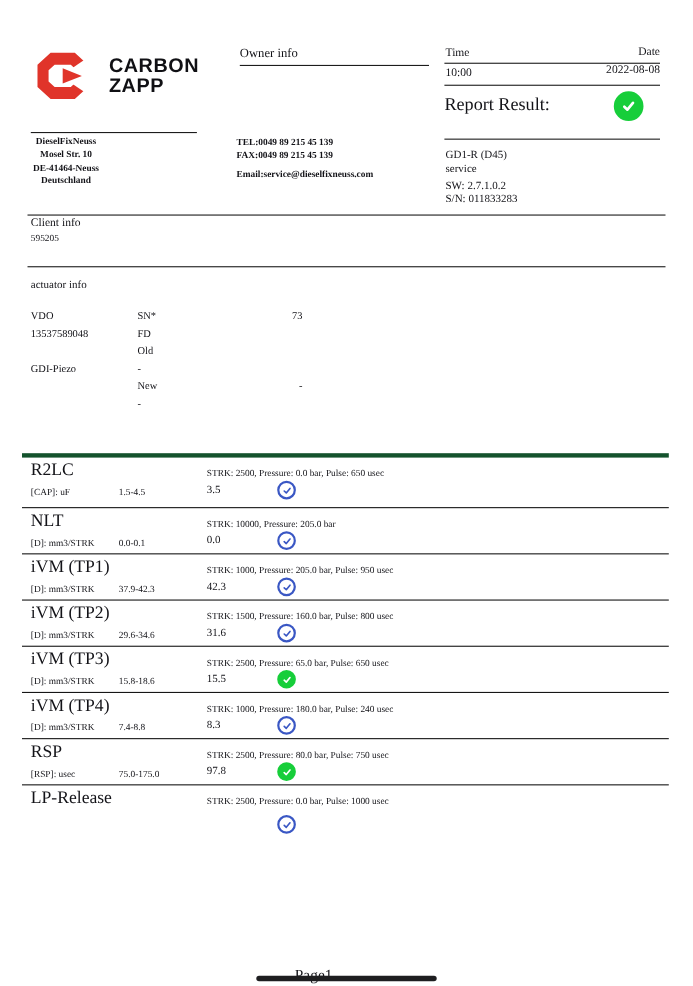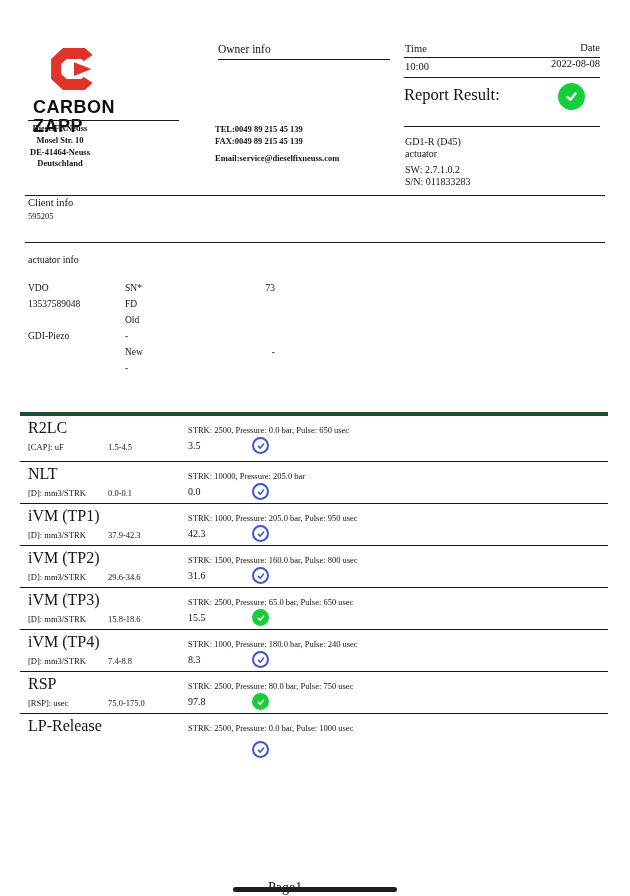--- a/index.html
+++ b/index.html
@@ -5,21 +5,21 @@
   html,body{margin:0;padding:0;background:#fff;}
   .page{
     position:relative;width:630px;height:896px;background:#ffffff;
     font-family:"Liberation Serif","DejaVu Serif",serif;color:#131318;
     overflow:hidden;
   }
   .abs{position:absolute;}
   .rule{position:absolute;height:1px;background:#1c1c1c;}
 
   
-  .logo{position:absolute;left:33px;top:47px;display:flex;align-items:center;gap:7px;flex-direction:column;}
+  .logo{position:absolute;left:33px;top:47px;display:flex;align-items:center;gap:18px;}
   .logo-text{font-family:"Liberation Sans","DejaVu Sans",sans-serif;font-weight:bold;
     font-size:18px;line-height:19px;letter-spacing:.5px;color:#101014;}
 
   
   .h-label{font-size:11.5px;}
   .small{font-size:8.5px;line-height:12px;}
   .report-result{font-size:16.5px;}
 
   
   .addr{font-size:8.5px;line-height:11.8px;font-weight:bold;}
@@ -103,21 +103,21 @@
 
   <div class="abs contact" style="left:215px;top:123px;font-weight:bold;">
     <div>TEL:0049 89 215 45 139</div>
     <div>FAX:0049 89 215 45 139</div>
     <div style="margin-top:5px;">Email:service@dieselfixneuss.com</div>
   </div>
 
   <div class="rule" style="left:404px;top:126px;width:196px;"></div>
   <div class="abs machine" style="left:405px;top:136px;">
     <div>GD1-R (D45)</div>
-    <div>actuator</div>
+    <div>service</div>
     <div style="margin-top:4px;">SW: 2.7.1.0.2</div>
     <div>S/N: 011833283</div>
   </div>
 
   <div class="rule" style="left:25px;top:195px;width:580px;"></div>
   <div class="abs" style="left:28px;top:197px;font-size:10.5px;">Client info</div>
   <div class="abs small" style="left:28px;top:210px;">595205</div>
   <div class="rule" style="left:25px;top:242px;width:580px;"></div>
 
   <div class="abs" style="left:28px;top:254px;font-size:10px;">actuator info</div>

